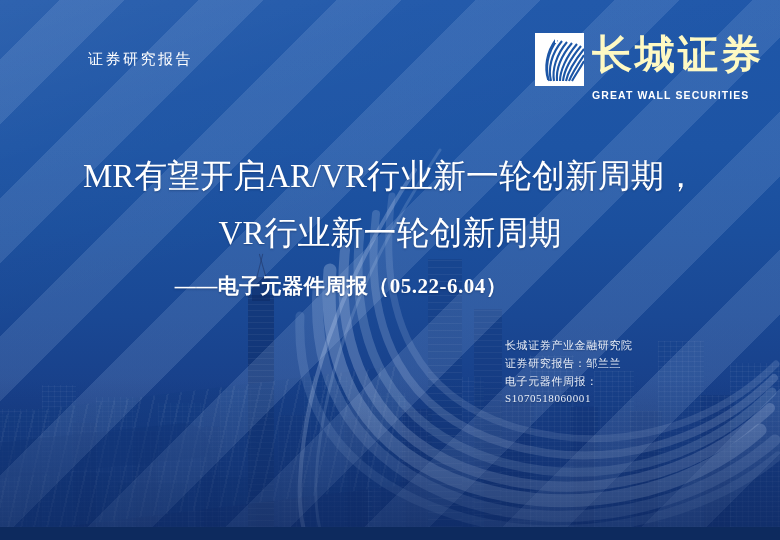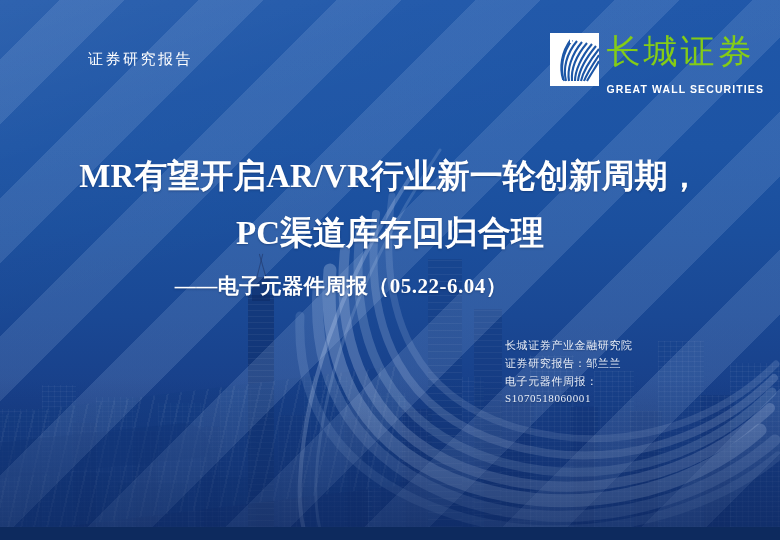--- a/index.html
+++ b/index.html
@@ -178,23 +178,23 @@
     overflow: hidden;
     flex: 0 0 auto;
   }
   .logo-text {
     display: flex;
     flex-direction: column;
     justify-content: flex-start;
     padding-top: 1px;
   }
   .logo-cn {
-    color: #84cc16;
-    font-size: 34px;
-    font-weight: normal;
+    color: #fef9c3;
+    font-size: 40px;
+    font-weight: bold;
     letter-spacing: 3px;
     line-height: 1.05;
     font-family: "Liberation Serif", "DejaVu Serif", serif;
     white-space: nowrap;
   }
   .logo-en {
     color: #ffffff;
     font-size: 10.5px;
     letter-spacing: 1.1px;
     font-family: "Liberation Sans", "DejaVu Sans", sans-serif;
@@ -209,21 +209,21 @@
   .title-block {
     position: absolute;
     left: 0;
     right: 0;
     top: 148px;
     text-align: center;
   }
   .title-line {
     color: #ffffff;
     font-size: 33px;
-    font-weight: bold;
+    font-weight: normal;
     letter-spacing: 0px;
     line-height: 1.72;
     font-family: "Liberation Serif", "DejaVu Serif", serif;
     text-shadow: 0 1px 2px rgba(8,30,70,0.35);
     white-space: nowrap;
   }
   .subtitle {
     position: absolute;
     left: 0;
     right: 98px;
@@ -357,21 +357,21 @@
       </svg>
     </div>
     <div class="logo-text">
       <div class="logo-cn">长城证券</div>
       <div class="logo-en">GREAT WALL SECURITIES</div>
     </div>
   </div>
 
   <div class="title-block">
     <div class="title-line">MR有望开启AR/VR行业新一轮创新周期，</div>
-    <div class="title-line">PC渠道库存回归合理</div>
+    <div class="title-line">VR行业新一轮创新周期</div>
   </div>
 
   <div class="subtitle">——电子元器件周报（05.22-6.04）</div>
 
   <div class="author-block">
     <div>长城证券产业金融研究院</div>
     <div>证券研究报告：邹兰兰</div>
     <div>电子元器件周报：</div>
     <div>S1070518060001</div>
   </div>

